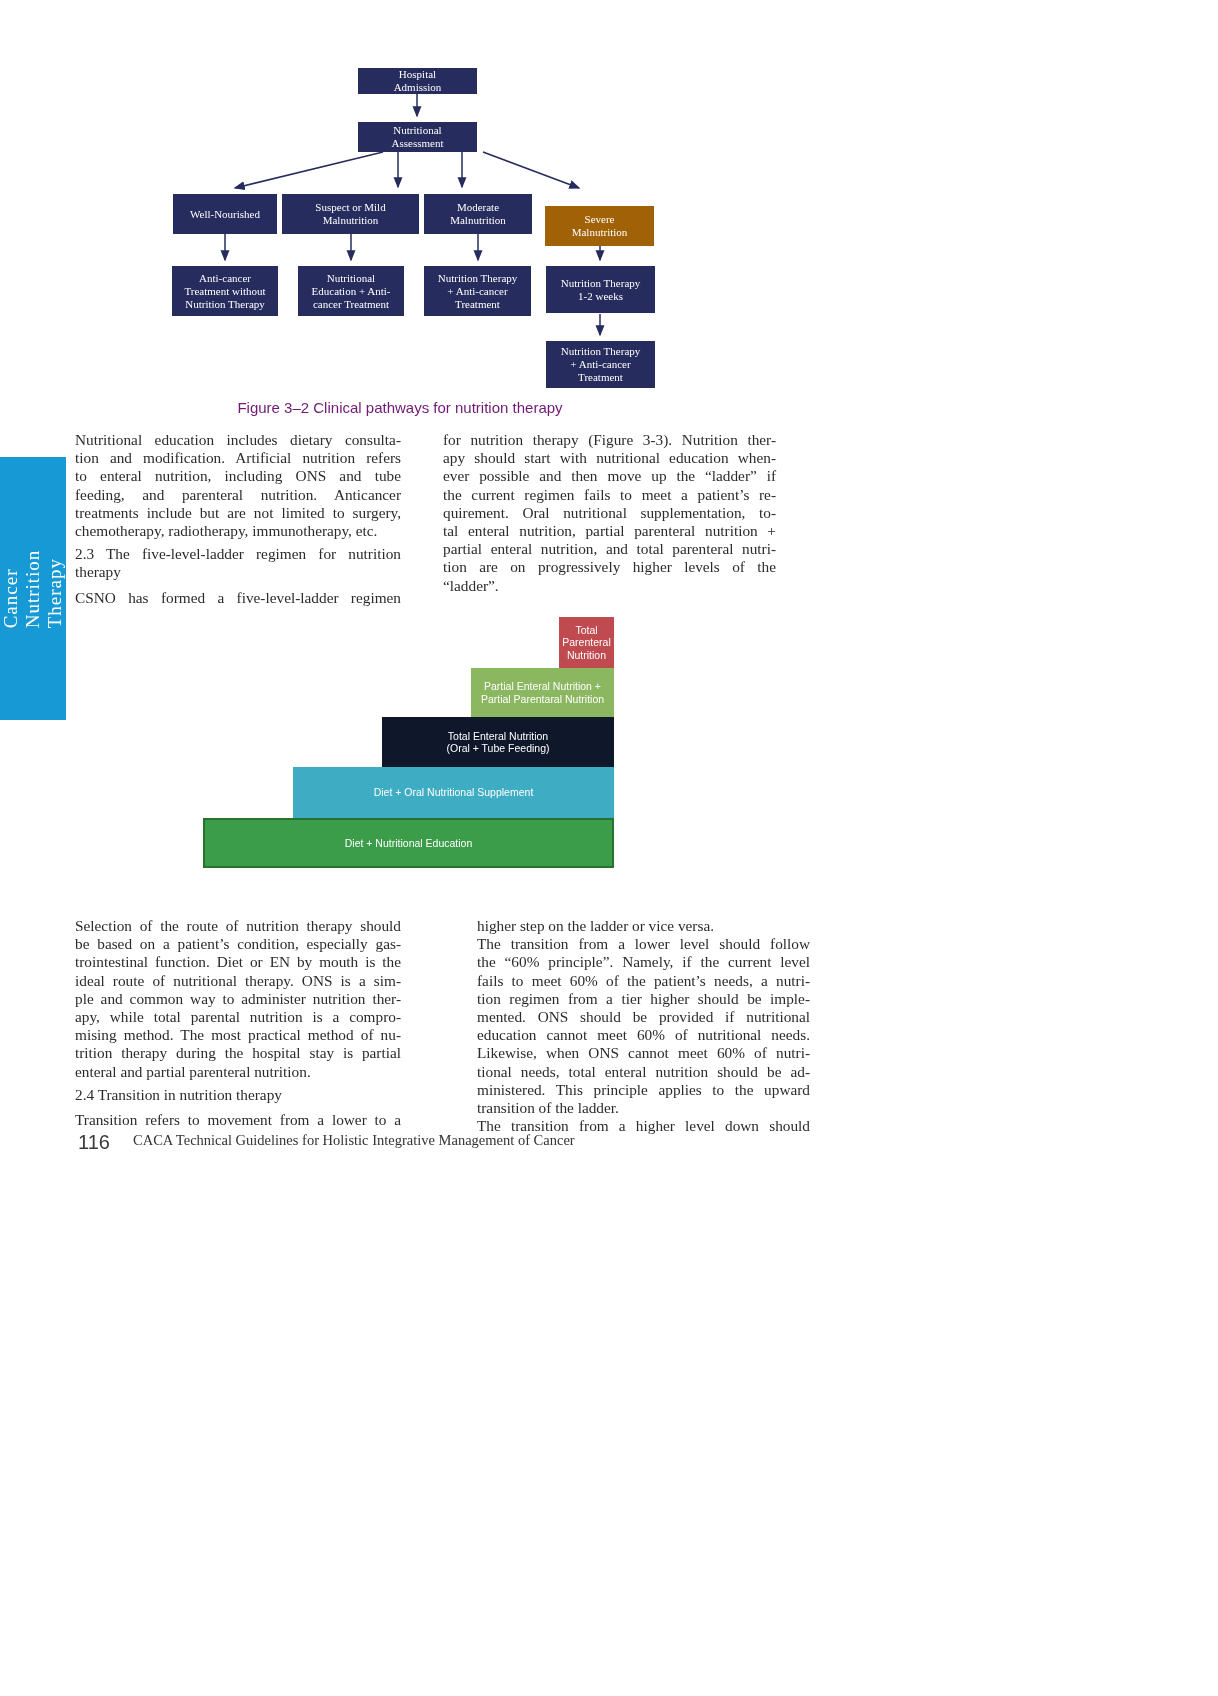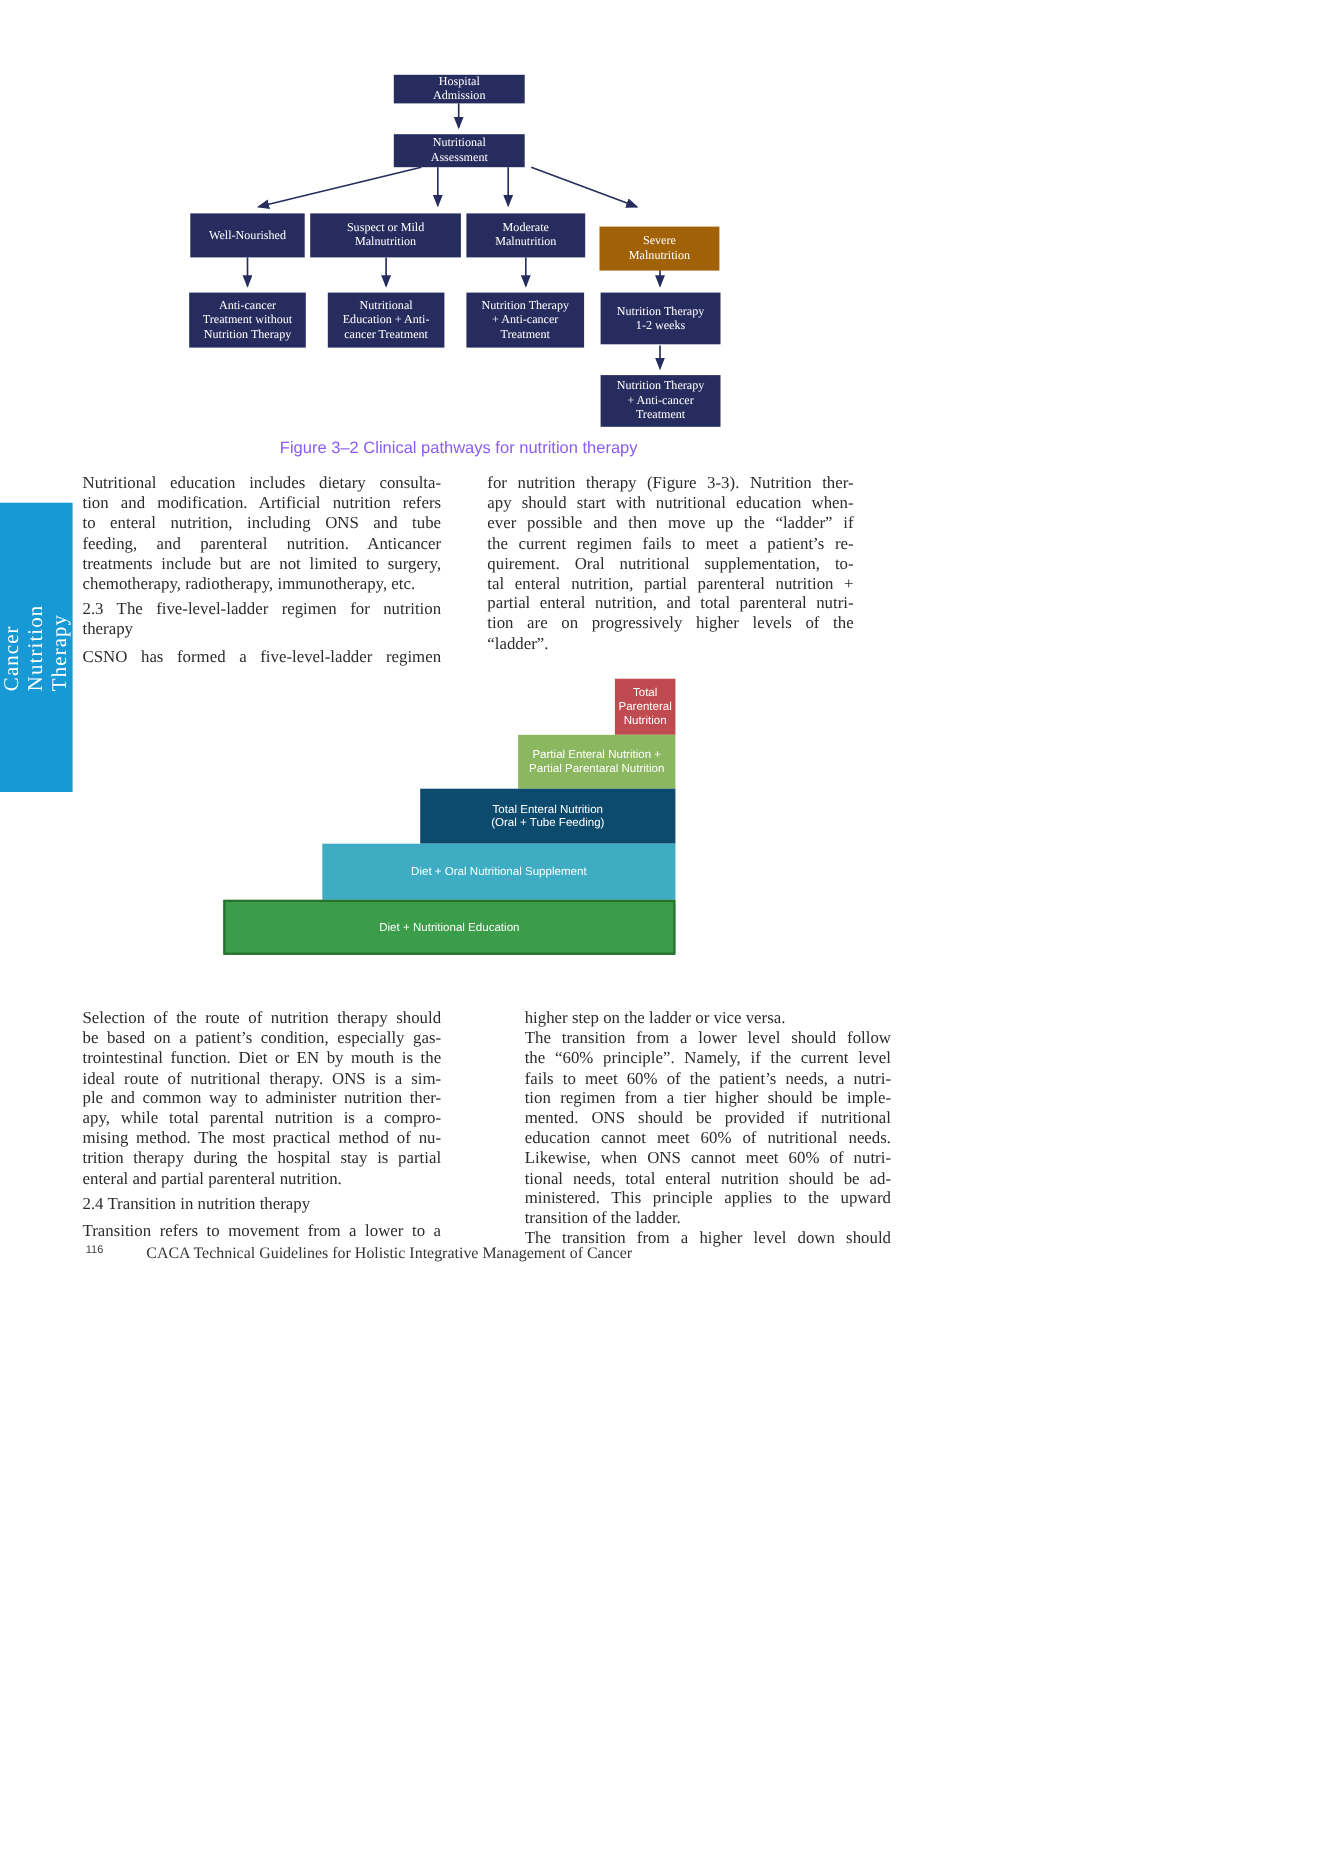--- a/index.html
+++ b/index.html
@@ -7,22 +7,22 @@
           font-family:"Liberation Serif",serif;color:#2b2b2b;}
 
   
   .fc-box{position:absolute;display:flex;align-items:center;justify-content:center;
           color:#ffffff;font-family:Liberation Serif, serif;font-size:11px;
           line-height:13px;text-align:center;}
   .fc-box span{white-space:pre-line;}
   .fc-arrows{position:absolute;left:0;top:0;pointer-events:none;}
 
   
-  .fig-caption{position:absolute;left:37px;width:760px;text-align:center;
-               font-family:"Liberation Sans",sans-serif;font-size:15px;color:#8b5cf6;}
+  .fig-caption{position:absolute;left:20px;width:760px;text-align:center;
+               font-family:"Liberation Sans",sans-serif;font-size:15px;color:#701a75;}
 
   
   .step{position:absolute;display:flex;align-items:center;justify-content:center;
         color:#ffffff;font-family:Liberation Sans, sans-serif;font-size:10.5px;
         line-height:12.5px;text-align:center;}
   .step span{white-space:pre-line;}
   .step-bottom{border:2px solid #27722f;box-sizing:border-box;}
 
   
   .col{position:absolute;font-size:15.3px;line-height:18.2px;}
@@ -33,21 +33,21 @@
 
   
   .side-tab{position:absolute;left:0;top:457px;width:66px;height:263px;
             display:flex;align-items:center;justify-content:center;}
   .side-tab span{transform:rotate(-90deg);white-space:nowrap;color:#ffffff;
                  font-family:"Liberation Serif",serif;font-size:19px;letter-spacing:1px;}
 
   
   .footer{position:absolute;top:1131px;left:0;width:780px;height:20px;}
   .footer .pnum{position:absolute;left:78px;top:0;font-family:"Liberation Sans",sans-serif;
-                font-size:10px;color:#3a3a3a;}
+                font-size:20px;color:#3a3a3a;}
   .footer .ftitle{position:absolute;left:133px;top:1px;font-family:"Liberation Serif",serif;
                   font-size:14.5px;color:#333333;}
 </style>
 </head>
 <body>
 
 <div id="canvas">
 
   <div>
     <svg class="fc-arrows" width="780" height="400">
@@ -155,21 +155,21 @@
   <div>
     <div class="step" style="left: 559px; top: 617px; width: 55px; height: 51px; background: rgb(191, 74, 79);">
         <span style="white-space: pre-line;">Total
 Parenteral
 Nutrition</span>
       </div>
     <div class="step" style="left: 471px; top: 668px; width: 143px; height: 49px; background: rgb(140, 183, 97);">
         <span style="white-space: pre-line;">Partial  Enteral Nutrition +
 Partial Parentaral Nutrition</span>
       </div>
-    <div class="step" style="left: 382px; top: 717px; width: 232px; height: 50px; background: #0c4a6e;">
+    <div class="step" style="left: 382px; top: 717px; width: 232px; height: 50px; background: #0f172a;">
         <span style="white-space: pre-line;">Total Enteral Nutrition
 (Oral + Tube Feeding)</span>
       </div>
     <div class="step" style="left: 293px; top: 767px; width: 321px; height: 51px; background: rgb(62, 173, 196);">
         <span style="white-space: pre-line;">Diet + Oral Nutritional Supplement</span>
       </div>
     <div class="step step-bottom" style="left: 203px; top: 818px; width: 411px; height: 50px; background: rgb(59, 157, 73);">
         <span style="white-space: pre-line;">Diet + Nutritional Education</span>
       </div>
   </div>

